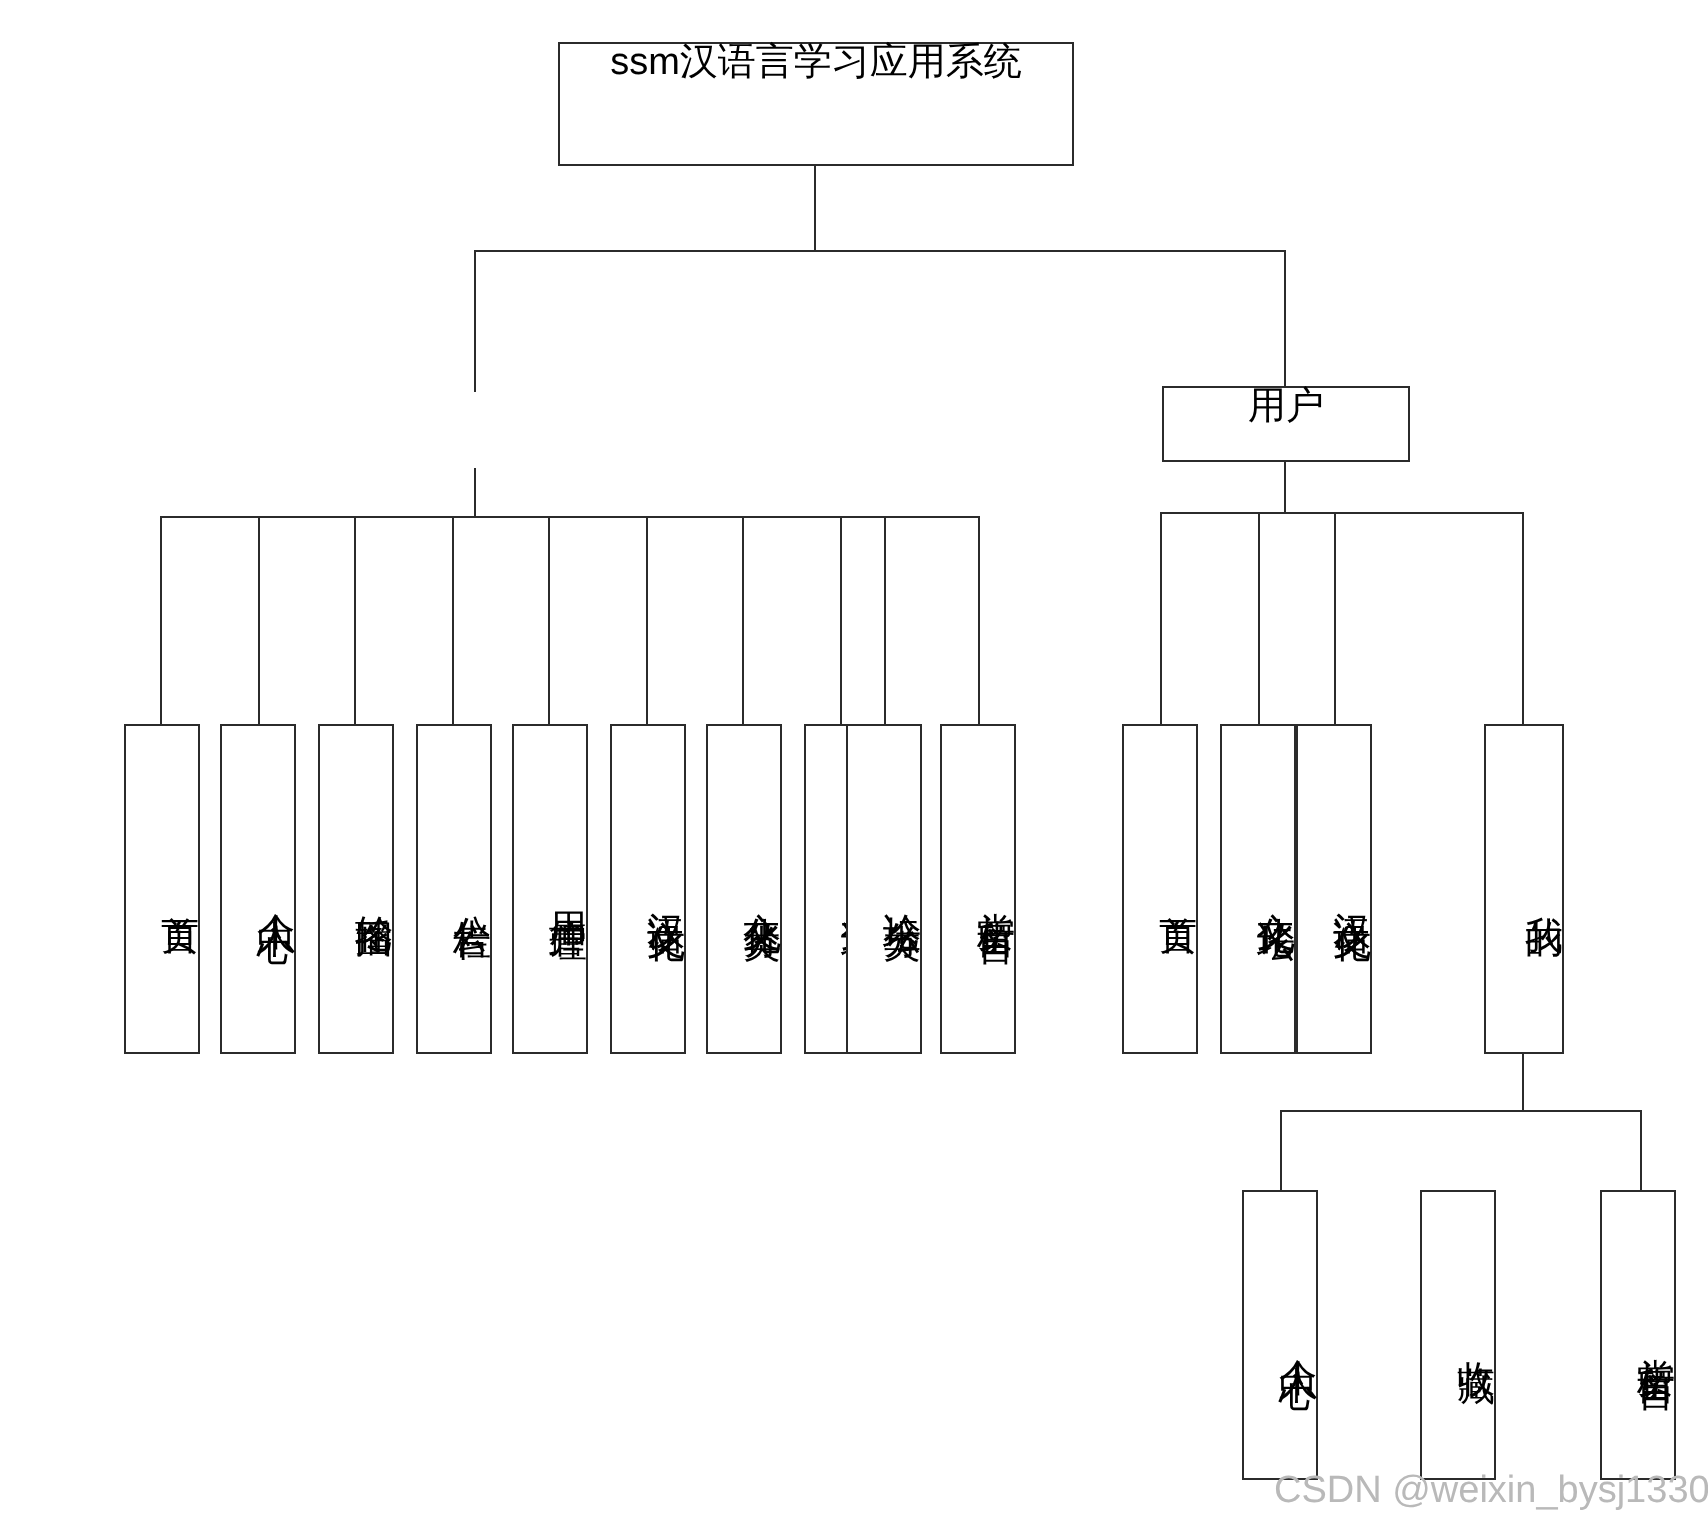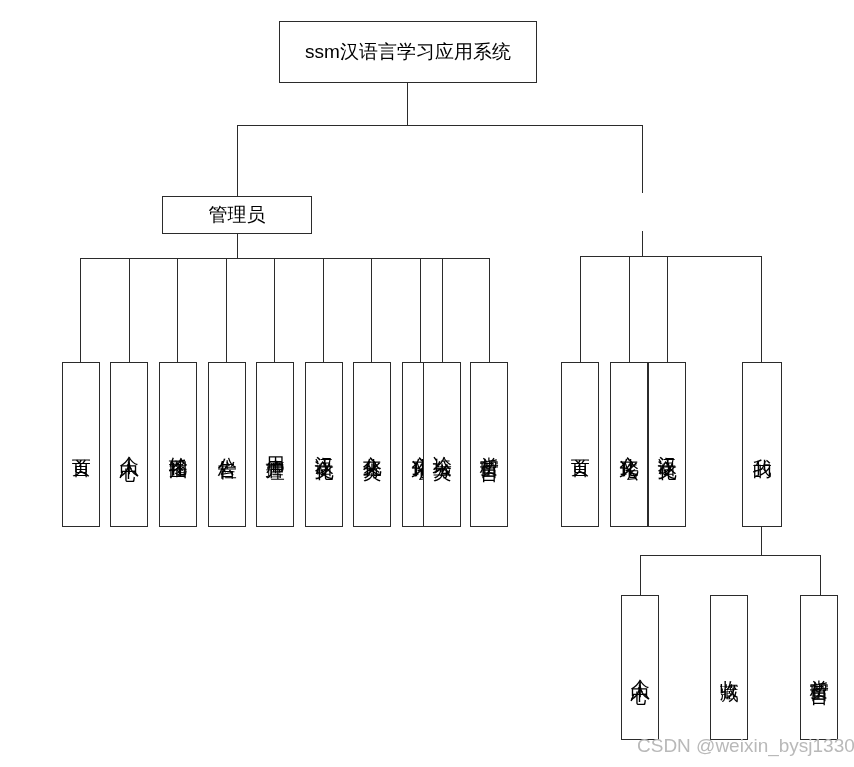--- a/index.html
+++ b/index.html
@@ -20,21 +20,20 @@
     top: 0;
     width: 854px;
     height: 767px;
   }
   .node {
     position: absolute;
     box-sizing: border-box;
     border: 1.4px solid #2b2b2b;
     background: #ffffff;
     display: flex;
-    align-items: center;
     justify-content: center;
     color: #000000;
     z-index: 2;
   }
   .node.horiz {
     writing-mode: horizontal-tb;
   }
   .node.vert {
     writing-mode: vertical-rl;
     text-orientation: upright;
@@ -95,22 +94,22 @@
     <div class="edge v" style="left: 629px; top: 256px; height: 106px;"></div>
     <div class="edge v" style="left: 667px; top: 256px; height: 106px;"></div>
     <div class="edge v" style="left: 761px; top: 256px; height: 106px;"></div>
     <div class="edge v" style="left: 761px; top: 527px; height: 28px;"></div>
     <div class="edge h" style="left: 640px; top: 555px; width: 181px;"></div>
     <div class="edge v" style="left: 640px; top: 555px; height: 40px;"></div>
     <div class="edge v" style="left: 820px; top: 555px; height: 40px;"></div>
     <div class="node root horiz" style="left: 279px; top: 21px; width: 258px; height: 62px;">
       <span class="node-label">ssm汉语言学习应用系统</span>
     </div>
-    <div class="node level2 horiz" style="left: 162px; top: 196px; width: 150px; height: 38px;">
-      <span class="node-label">管理员</span>
+    <div class="node level2 horiz" style="left: 581px; top: 193px; width: 124px; height: 38px;">
+      <span class="node-label">用户</span>
     </div>
     <div class="node leaf vert" style="left: 62px; top: 362px; width: 38px; height: 165px;">
       <span class="node-label">首页</span>
     </div>
     <div class="node leaf vert" style="left: 110px; top: 362px; width: 38px; height: 165px;">
       <span class="node-label">个人中心</span>
     </div>
     <div class="node leaf vert" style="left: 159px; top: 362px; width: 38px; height: 165px;">
       <span class="node-label">轮播图</span>
     </div>

